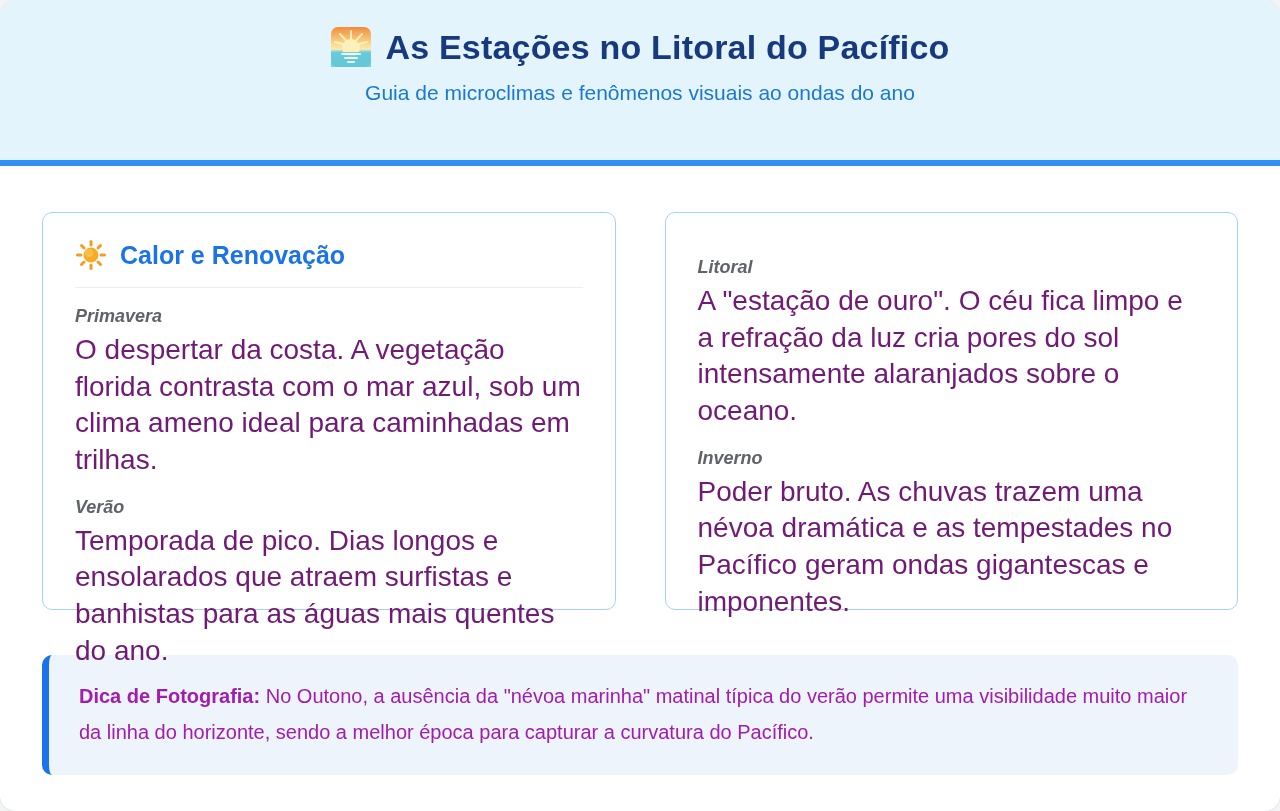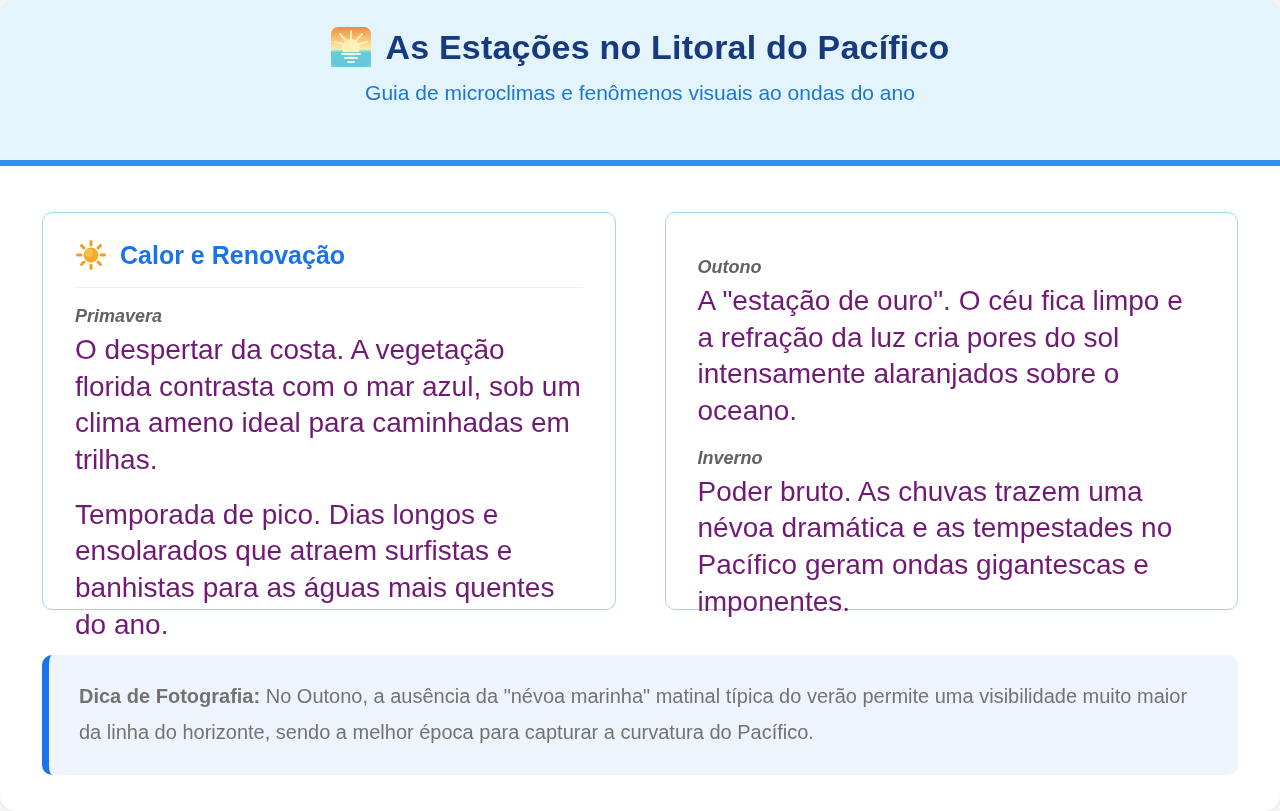--- a/index.html
+++ b/index.html
@@ -61,21 +61,21 @@
     font-size:28px; color:#701a75; line-height:1.31; max-width:510px;
   }
   
   .tip {
     margin-top:45px;
     background:#edf4fb;
     border-left:7px solid #1a73e8;
     border-radius:10px;
     padding:23px 49px 25px 30px;
     font-size:20px;
-    color:#737373;
+    color:#a21caf;
     line-height:1.8;
   }
   .tip b { font-weight:bold; }
   .icon { display:inline-flex; flex:none; }
 </style>
 </head>
 <body>
 
 <div class="page">
 
@@ -135,27 +135,28 @@
               <circle cx="14" cy="14" r="4" fill="#fbc552" opacity="0.8"></circle>
             </svg>
           </span>
           <h2 class="card-title bright">Calor e Renovação</h2>
         </div>
         <div class="season">
           <h3 class="season-name">Primavera</h3>
           <p class="season-text">O despertar da costa. A vegetação florida contrasta com o mar azul, sob um clima ameno ideal para caminhadas em trilhas.</p>
         </div>
         <div class="season">
+          <h3 class="season-name">Verão</h3>
           <p class="season-text">Temporada de pico. Dias longos e ensolarados que atraem surfistas e banhistas para as águas mais quentes do ano.</p>
         </div>
       </section>
 
       <section class="card">
         <div class="season">
-          <h3 class="season-name">Outono</h3>
+          <h3 class="season-name">Litoral</h3>
           <p class="season-text">A "estação de ouro". O céu fica limpo e a refração da luz cria pores do sol intensamente alaranjados sobre o oceano.</p>
         </div>
         <div class="season">
           <h3 class="season-name">Inverno</h3>
           <p class="season-text">Poder bruto. As chuvas trazem uma névoa dramática e as tempestades no Pacífico geram ondas gigantescas e imponentes.</p>
         </div>
       </section>
 
     </div>
 

